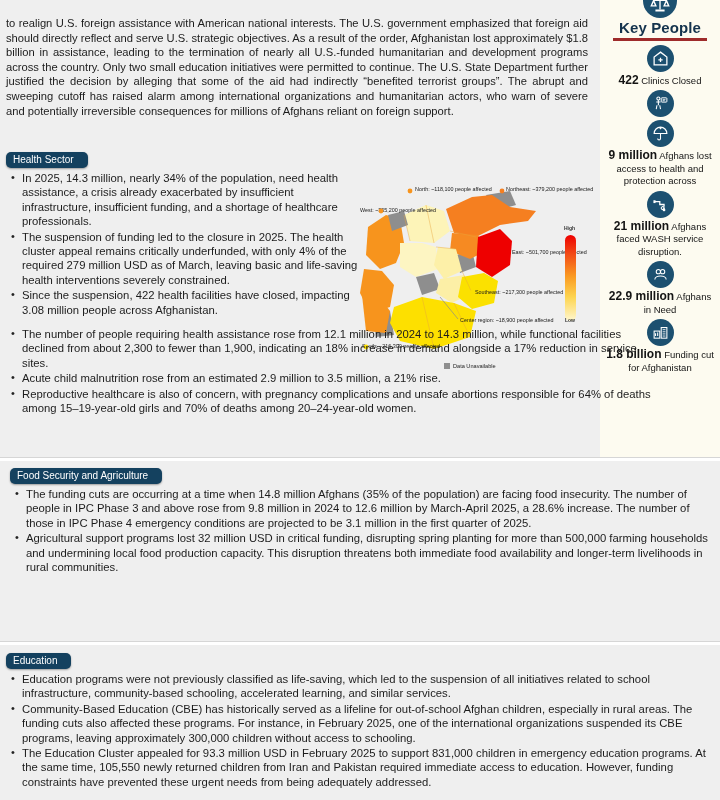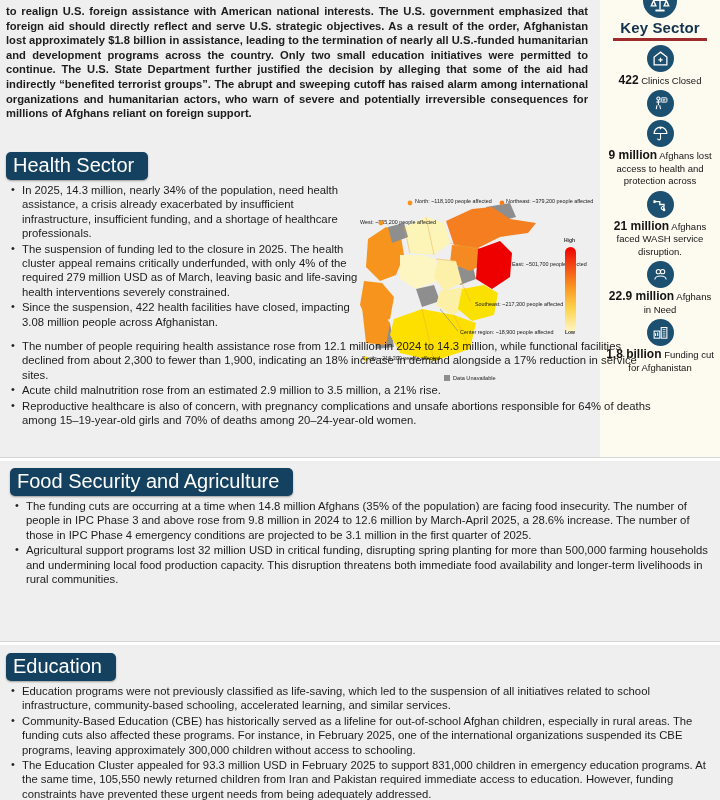--- a/index.html
+++ b/index.html
@@ -45,29 +45,28 @@
     font-size: 9.5px; line-height: 12.5px; color: #141414;
     padding: 0 1px;
   }
   .kf-text b { font-size: 12px; font-weight: bold; }
 
   
   .main { position: absolute; left: 0; top: 0; width: 600px; }
 
   .intro {
     font-size: 11.2px; line-height: 14.6px; text-align: justify;
-    padding: 4px 12px 0 6px;
-    font-weight: bold;
+    padding: 16px 12px 0 6px;
   }
 
   .sec-head {
     display: inline-block;
     background: #14415f;
     color: #ffffff;
-    font-size: 20px;
+    font-size: 10px;
     font-weight: normal;
     padding: 2px 14px 3px 7px;
     border-radius: 5px;
     margin: 6px 0 3px 6px;
     box-shadow: 0 1px 2px rgba(0,0,0,.35);
   }
 
   ul.bul { list-style: none; margin: 0; padding: 0 8px 0 10px; }
   ul.bul > li {
     position: relative;
@@ -132,21 +131,21 @@
         <g fill="none" stroke="#ffffff" stroke-width="1.5">
           <line x1="12" y1="4" x2="12" y2="17"></line>
           <line x1="5" y1="7" x2="19" y2="7"></line>
           <path d="M5 7 L2.5 13 h5 Z"></path>
           <path d="M19 7 L16.5 13 h5 Z"></path>
           <line x1="7" y1="18" x2="17" y2="18" stroke-width="2"></line>
         </g>
       </svg>
     </div>
 
-    <div class="kf-title">Key Sector</div>
+    <div class="kf-title">Key People</div>
     <div class="kf-rule"></div>
 
     <div class="kf-item">
       <div class="kf-icon">
         <svg width="17" height="17" viewBox="0 0 24 24">
           <path d="M12 3 L21 10 v11 H3 V10 Z" fill="none" stroke="#fff" stroke-width="1.8"></path>
           <path d="M12 11 v6 M9 14 h6" stroke="#fff" stroke-width="1.8" fill="none"></path>
         </svg>
       </div>
       <div class="kf-text"><b>422</b><span> Clinics Closed</span></div>

